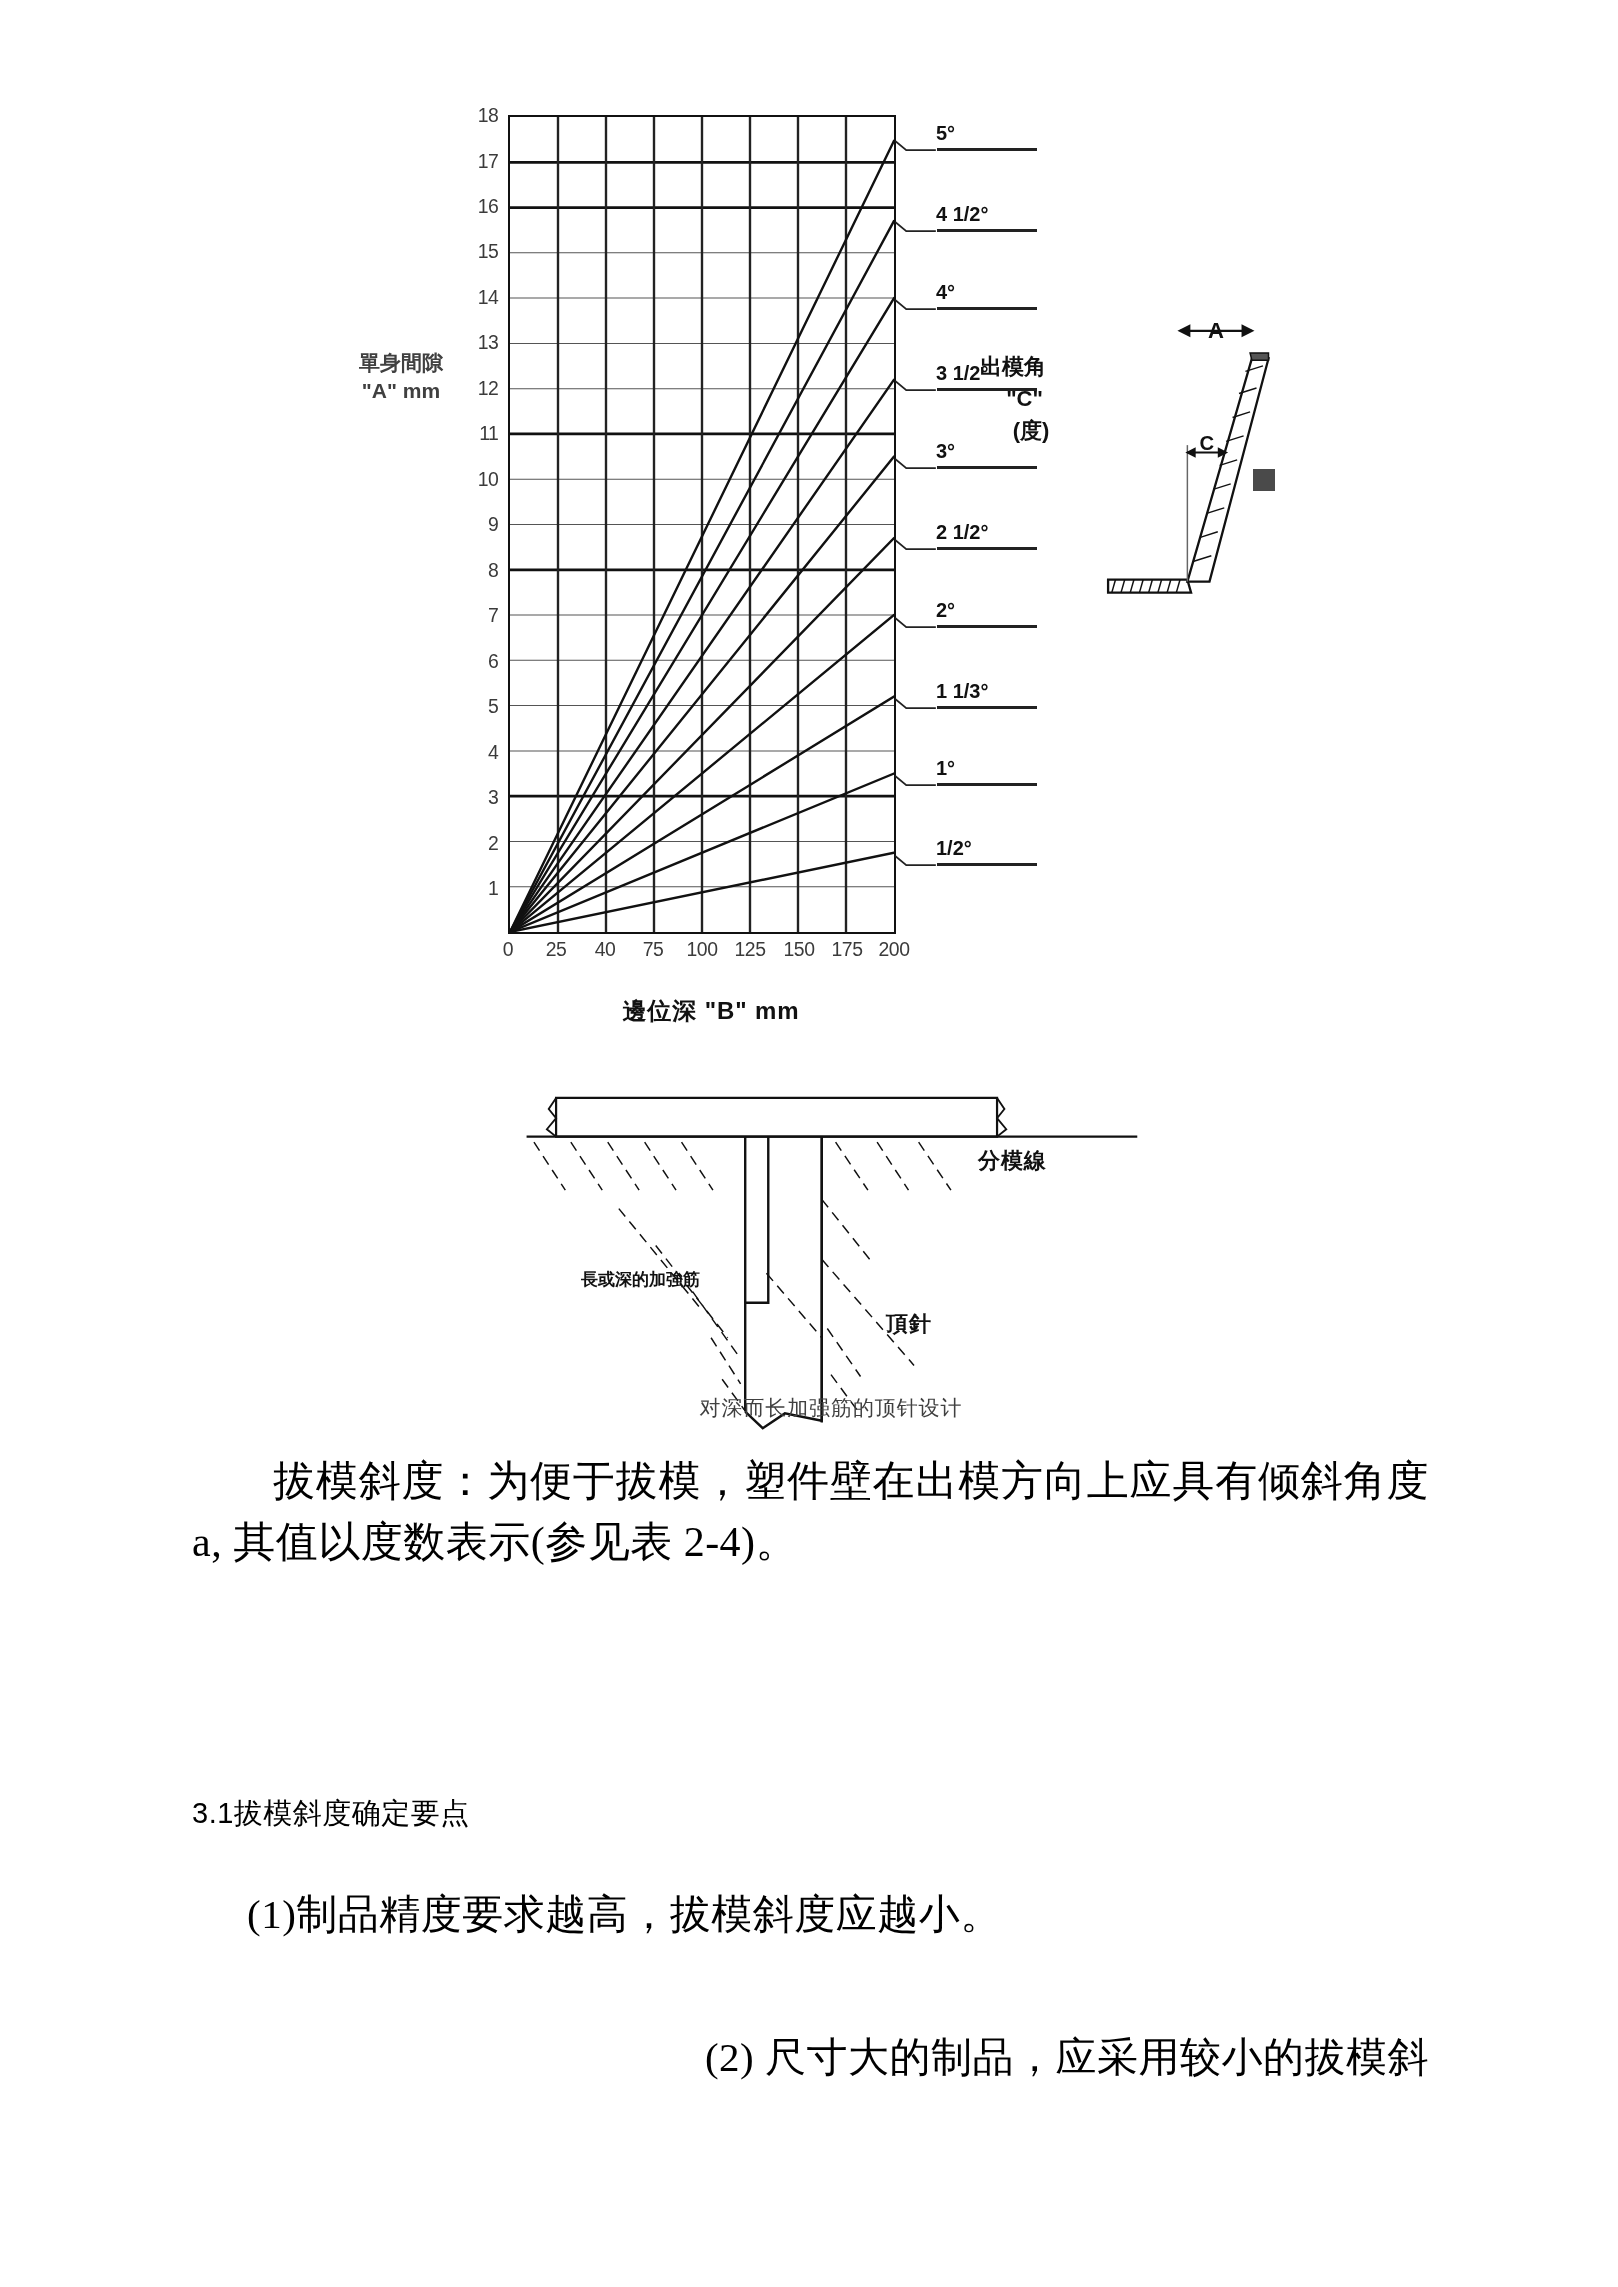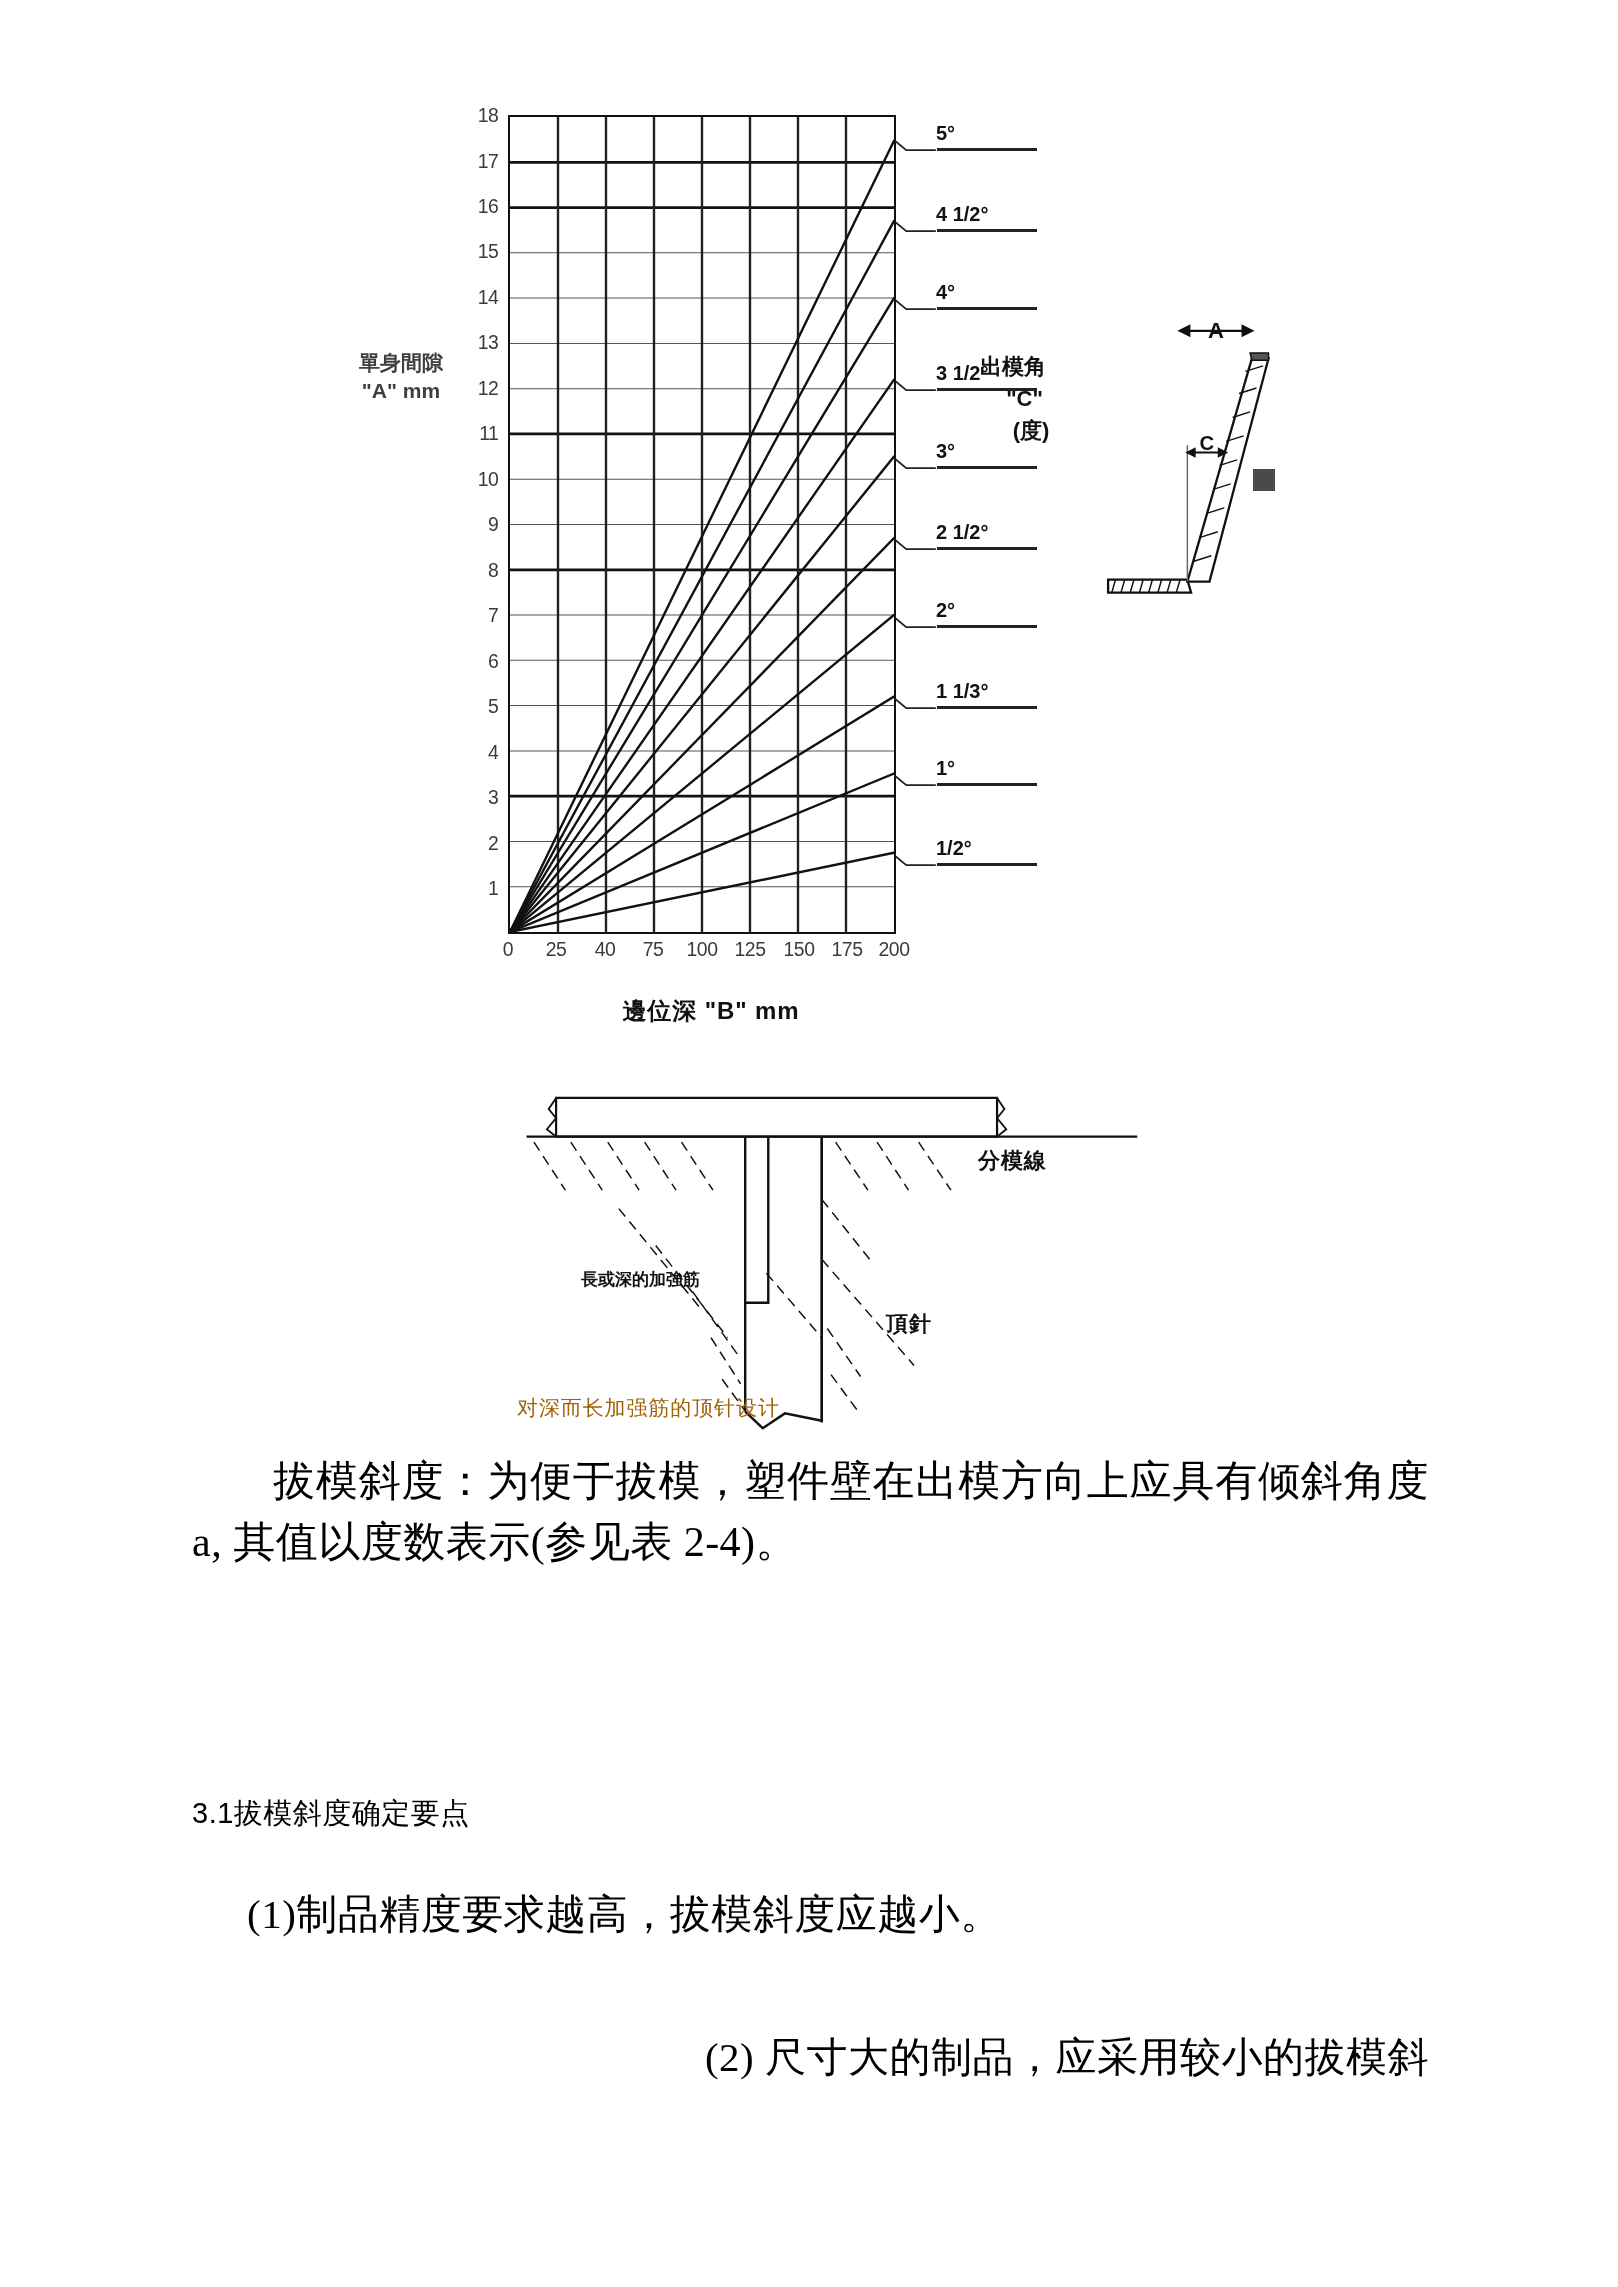--- a/index.html
+++ b/index.html
@@ -213,23 +213,24 @@
     left: 581px; top: 1269px; font-size: 17px;
     width: 148px; text-align: left; line-height: 1.35; white-space: normal;
   }
   #label-ejector-pin { left: 886px; top: 1309px; font-size: 22px; letter-spacing: 0.9px; }
 
   #figure2-caption {
     position: absolute;
     left: 517px;
     top: 1394px;
     width: 628px;
+    text-align: center;
     font-family: "Liberation Sans", sans-serif;
     font-size: 21px;
-    color: #a16207;
+    color: #404040;
     letter-spacing: 0.9px;
   }
 
   
   .body-text {
     position: absolute;
     left: 192px;
     width: 1237px;
     font-family: "Liberation Serif", "DejaVu Serif", serif;
     color: #000;

